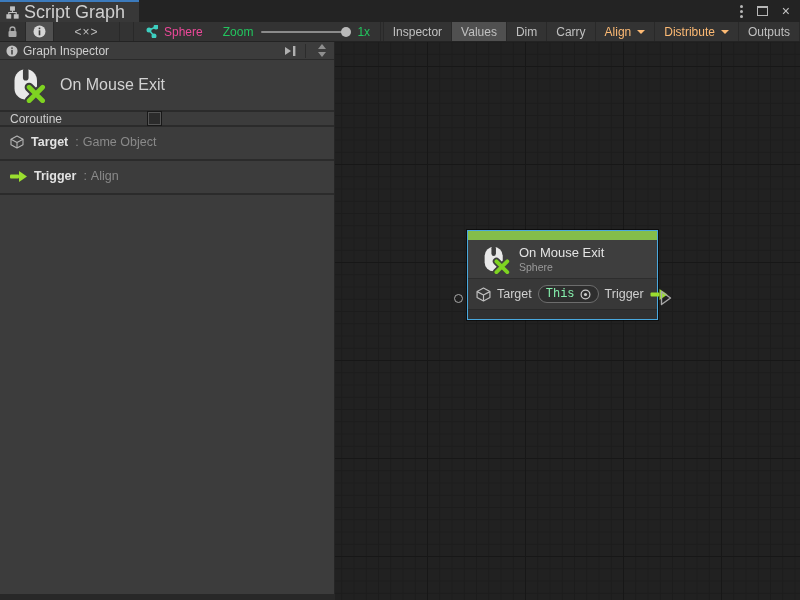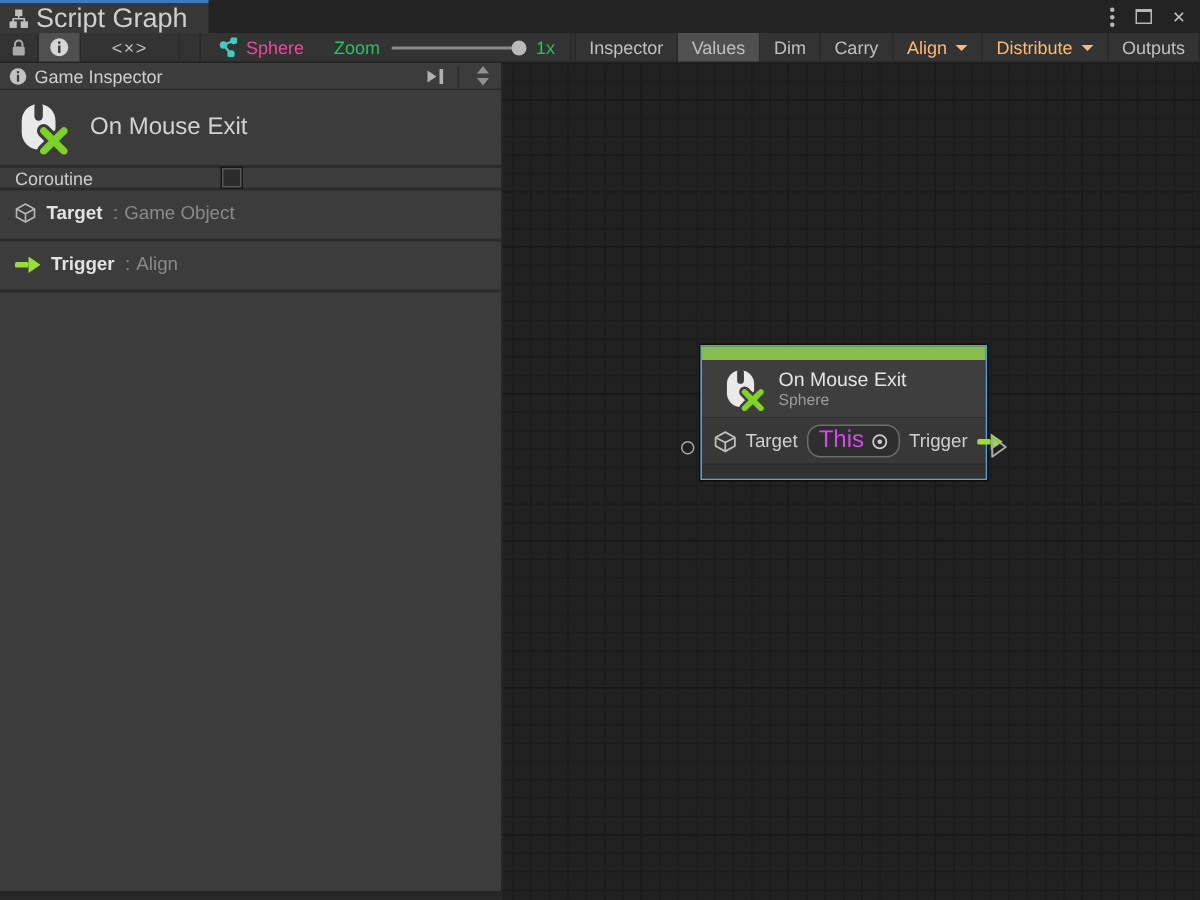--- a/index.html
+++ b/index.html
@@ -94,21 +94,21 @@
   }
   .node-accent { height:9px; }
   .node-head { height:39px; display:flex; align-items:center; gap:9px; padding:0 10px 0 13px;
     background:#3e3e3e; border-bottom:1px solid #2d2d2d; }
   .node-title { font-size:13px; color:#e3e3e3; line-height:1.25; }
   .node-sub { font-size:10.5px; color:#9b9b9b; }
   .node-ports { height:30px; background:#383838; display:flex; align-items:center; padding:0 8px; gap:6px; }
   .node-foot { height:10px; background:#313131; border-top:1px solid #2a2a2a; }
   .port-label { color:#d0d0d0; font-size:12.5px; }
   .this-pill { display:flex; align-items:center; gap:5px; border:1px solid #6d6d6d; border-radius:9px;
-    background:#2e2e2e; padding:1px 7px; color:#d946ef; font-size:16px; }
+    background:#2e2e2e; padding:1px 7px; color:#86efac; font-size:12px;font-family:Liberation Mono, monospace; }
   .push { margin-left:auto; }
 
   .port-out-left { position:absolute; left:-14px; top:63px; width:9px; height:9px;
     border:1px solid #a8a8a8; border-radius:50%; }
   .port-out-right { position:absolute; right:-15px; top:59px; }
 
   svg { display:block; }
 </style>
 </head>
 <body>
@@ -214,21 +214,21 @@
     <div class="panel">
 
       <div class="insp-header">
         <span>
           <svg width="12" height="12" viewBox="0 0 13 13">
             <circle cx="6.5" cy="6.5" r="6" fill="#c2c2c2"></circle>
             <rect x="5.7" y="2.6" width="1.6" height="1.6" fill="#3c3c3c"></rect>
             <rect x="5.7" y="5.3" width="1.6" height="5" fill="#3c3c3c"></rect>
           </svg>
         </span>
-        <span class="title">Game Inspector</span>
+        <span class="title">Graph Inspector</span>
         <span>
           <svg width="14" height="12" viewBox="0 0 14 12">
             <path d="M2 2 L8 6 L2 10 Z" fill="#b0b0b0"></path>
             <rect x="10" y="1" width="2.4" height="10" fill="#b0b0b0"></rect>
           </svg>
         </span>
         <span class="hdr-sep"></span>
         <span class="spinner">
             <i class="up"></i>
             <i class="down"></i>

